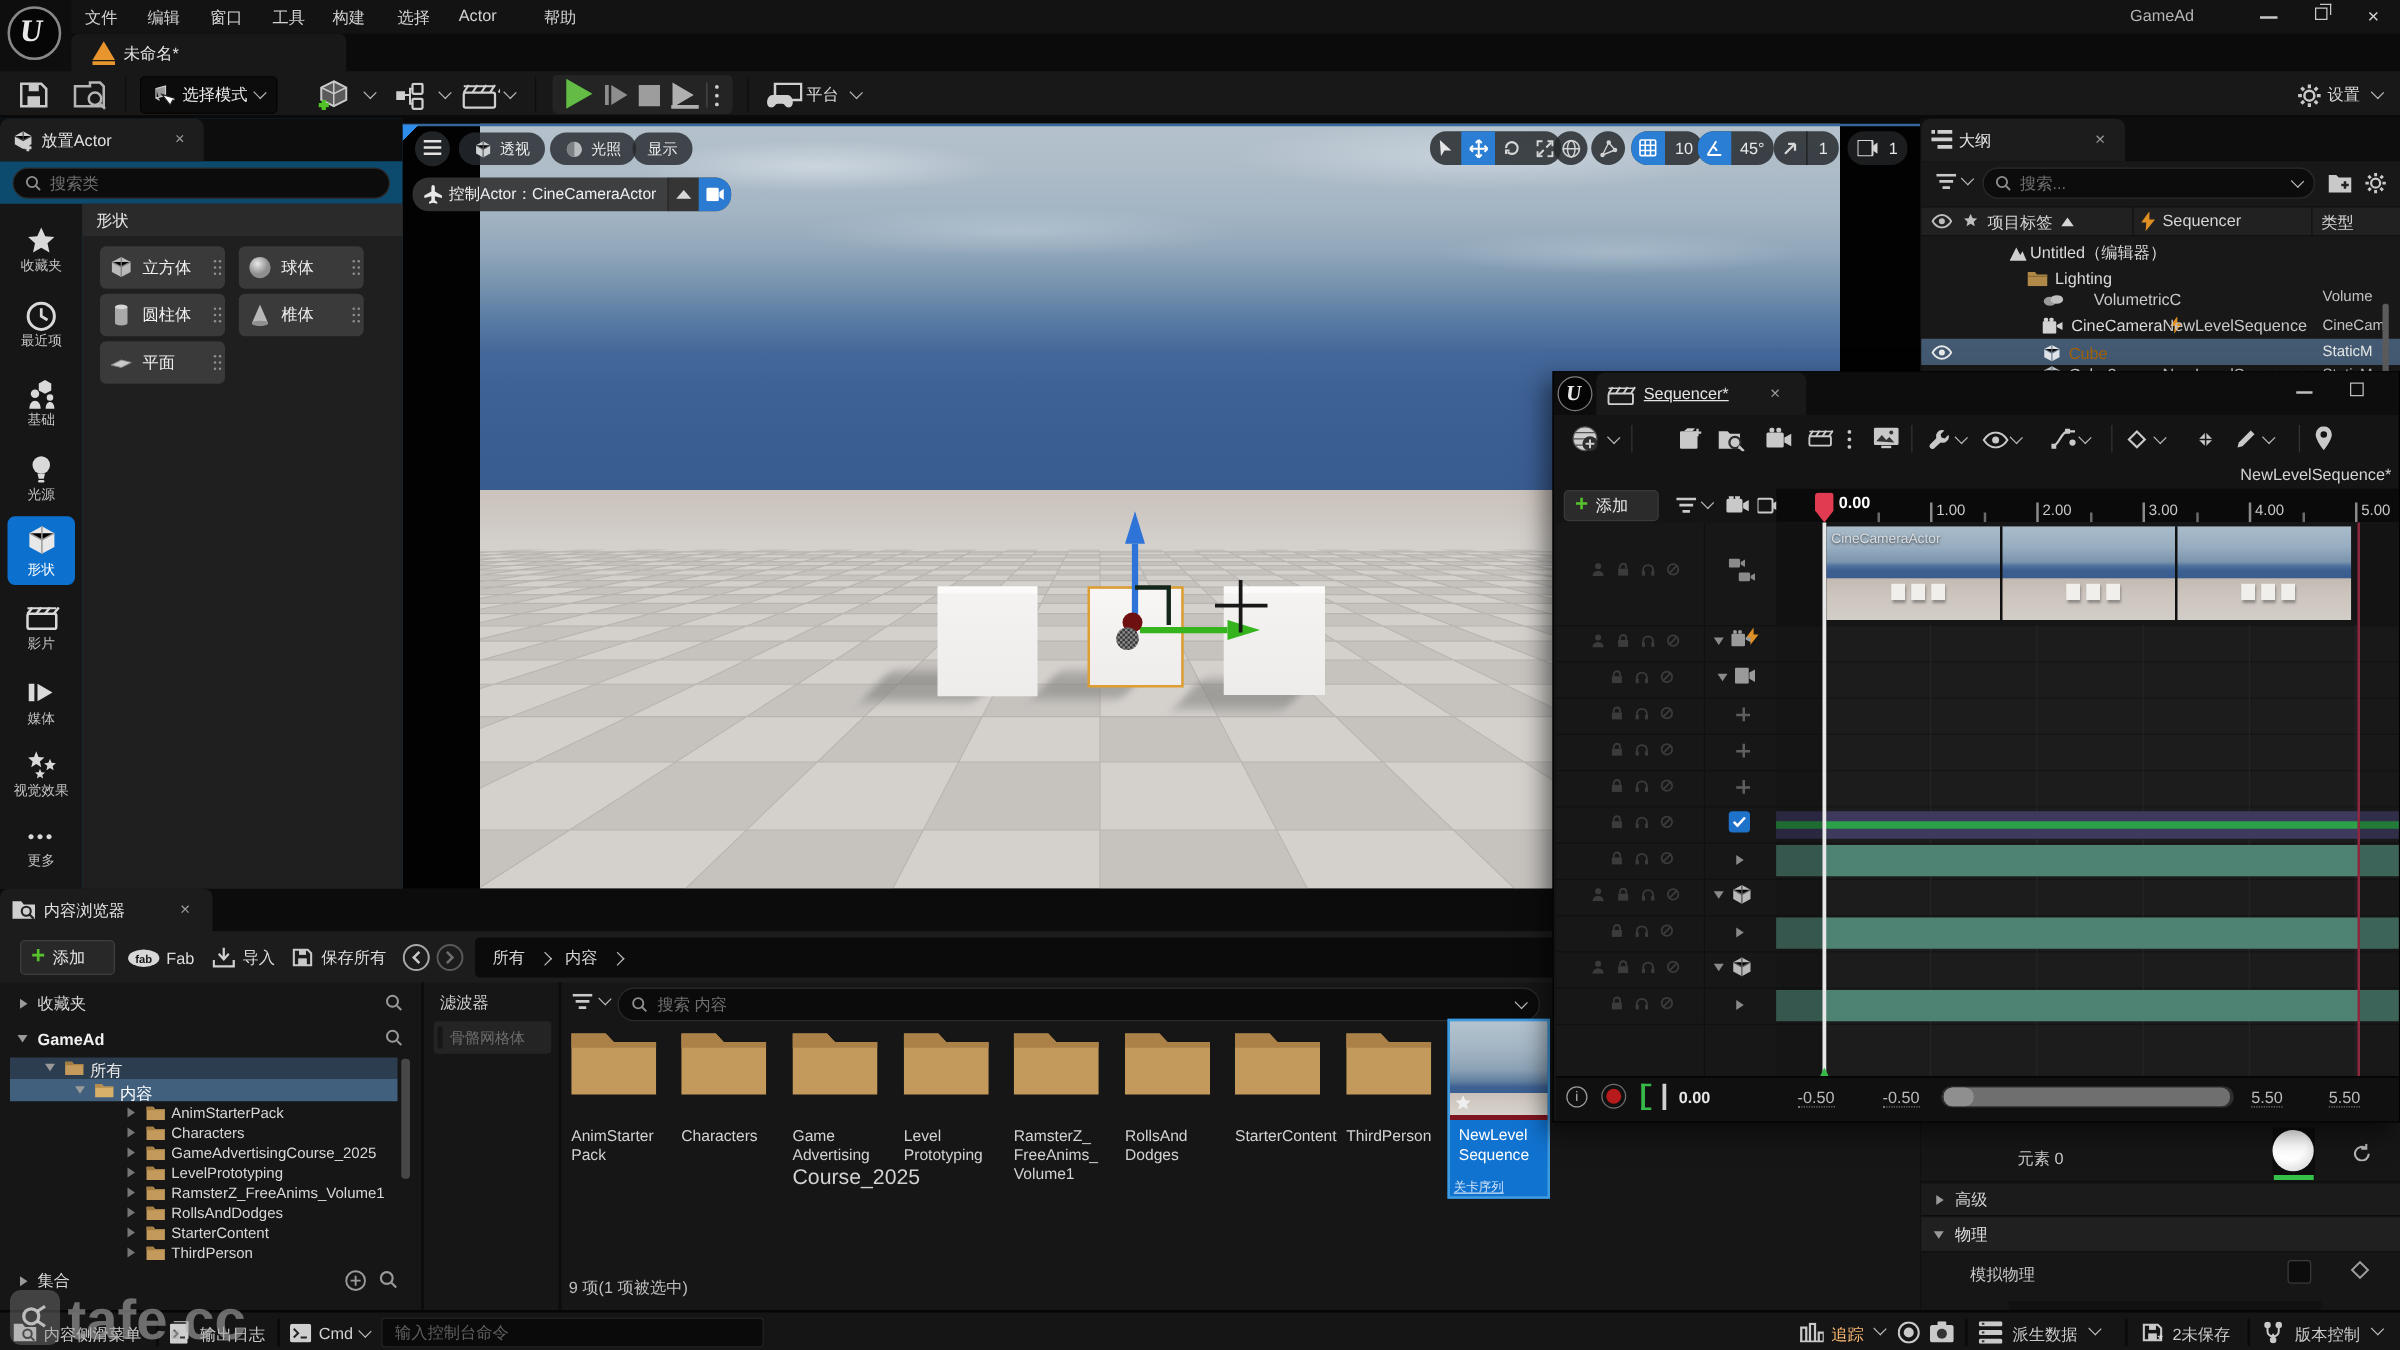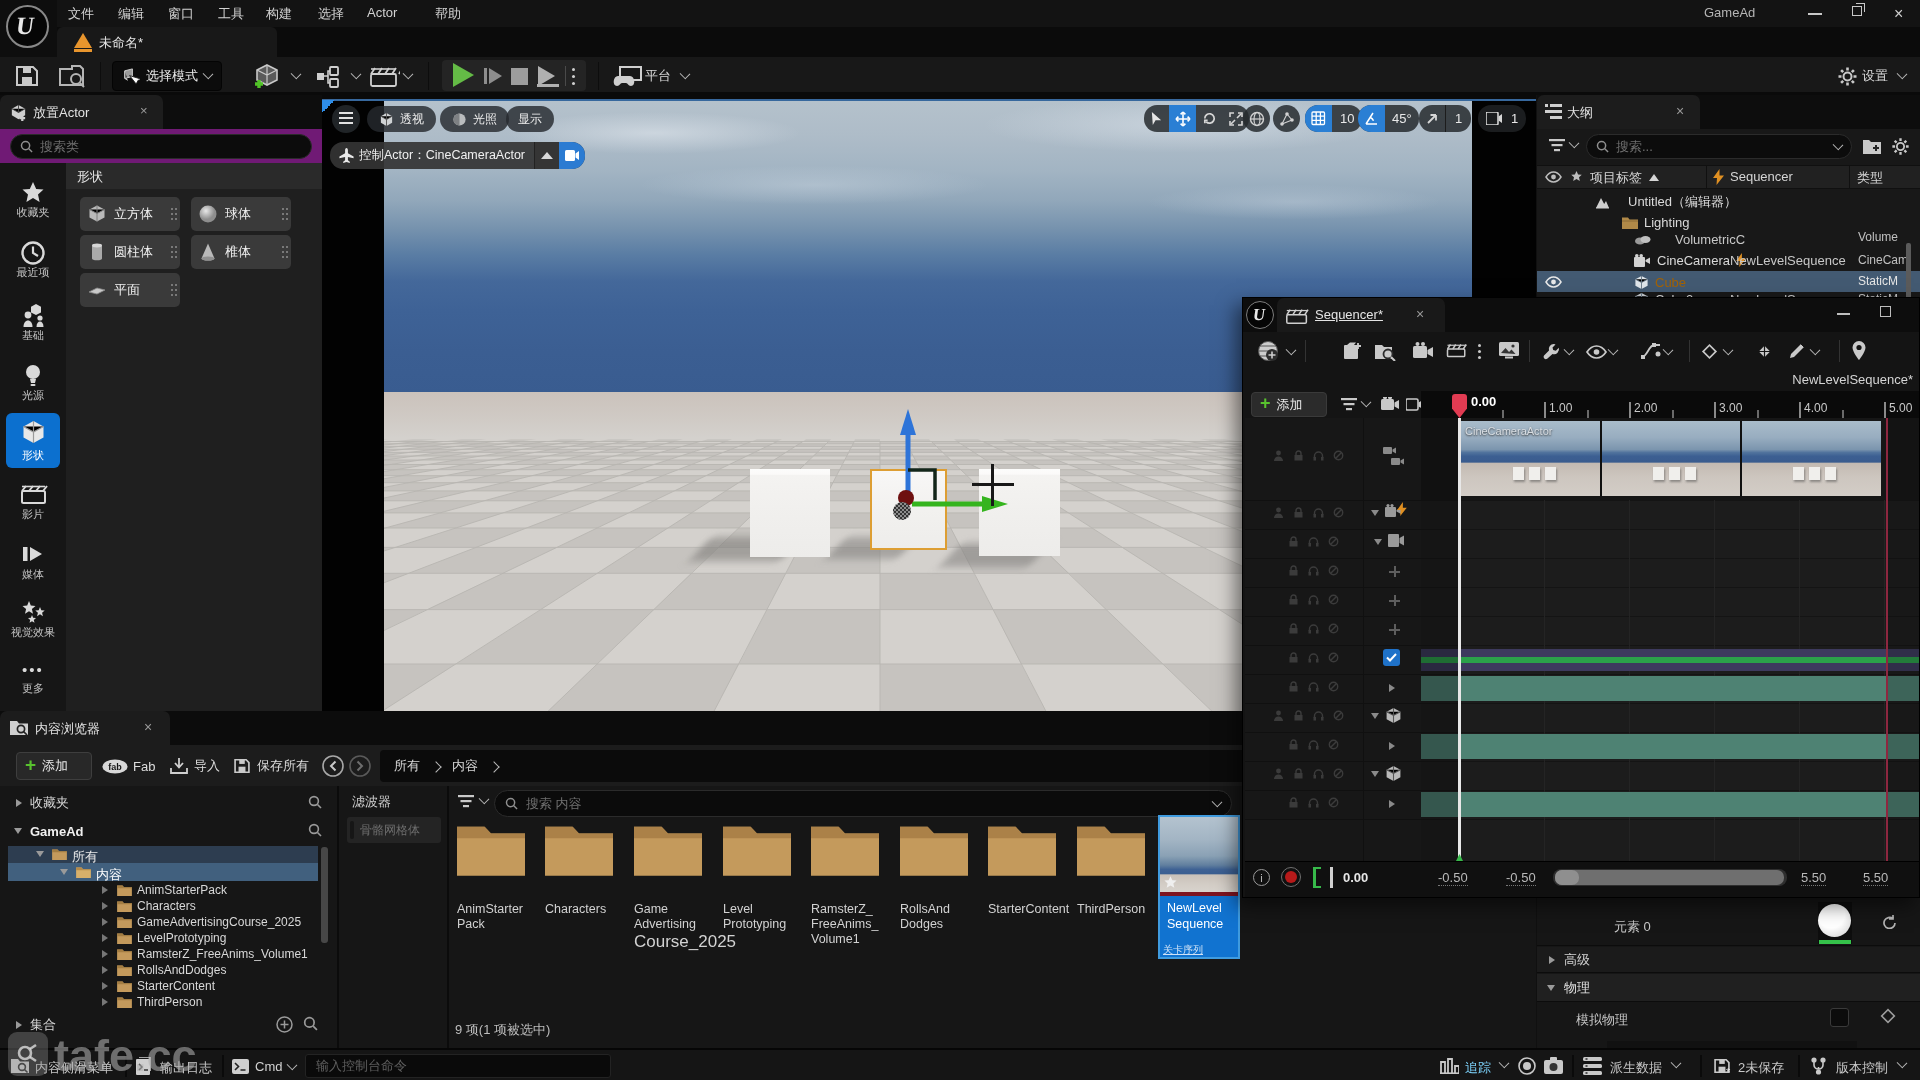--- a/index.html
+++ b/index.html
@@ -552,21 +552,21 @@
   <div class="abs row" style="left:1156px;top:10px;height:27px;border-radius:13px;background:rgba(30,32,34,.9);overflow:hidden;">
     <svg style="margin-left:8px" width="17" height="13" viewBox="0 0 17 13">
           <rect x="0" y="0" width="12" height="13" rx="1.5" fill="none" stroke="#d6d6d6" stroke-width="1.6"></rect>
           <path d="M12.5 4.5 L16 2 v9 l-3.5 -2.5 z" fill="#d6d6d6"></path>
         </svg>
     <span style="padding:0 8px;color:#e8e8e8;font-size:13px;">1</span>
       </div>
 
 </div>
 
-<div class="abs" style="left:0;top:95px;width:322px;height:616px;background:#701a75;">
+<div class="abs" style="left:0;top:95px;width:322px;height:616px;background:#0c4a6e;">
   <div class="abs" style="left:0;top:0;width:322px;height:34px;background:#0d0d0d;"></div>
   <div class="abs" style="left:0;top:0;width:163px;height:34px;background:#1d1d1d;border-radius:7px 7px 0 0;"></div>
   <svg class="abs" style="left:9px;top:8px" width="19" height="19" viewBox="0 0 20 20">
         <path d="M10 2 l7 4 v7 l-7 4 -7 -4 v-7 z" fill="#cfcfcf"></path>
         <path d="M10 2 v8 m-7 -4 l7 4 7 -4" stroke="#444" stroke-width="1"></path>
         <path d="M14 13 v6 m-3 -3 h6" stroke="#cfcfcf" stroke-width="2.4"></path>
       </svg>
   <div class="abs" style="left:33px;top:9px;color:#e2e2e2;">放置Actor</div>
   <div class="abs" style="left:140px;top:8px;color:#9a9a9a;font-size:13px;">×</div>
   <div class="abs row" style="left:10px;top:39px;width:302px;height:25px;background:#0c0c0c;border:1px solid #2b2b2b;border-radius:13px;padding:0 9px;gap:7px;">
@@ -730,21 +730,21 @@
       </svg>
   <div class="abs" style="left:53px;top:74px;color:#d5d5d5;">项目标签</div>
       <div class="abs" style="left:112px;top:79px;width:0;height:0;border-bottom:7px solid #d5d5d5;border-left:5px solid transparent;border-right:5px solid transparent;"></div>
   <div class="abs" style="left:169px;top:70px;width:1px;height:24px;background:#101010;"></div>
   <svg class="abs" style="left:176px;top:74px" width="11" height="16" viewBox="0 0 11 16">
         <path d="M6.5 0 L0 9 h4 L3.5 16 L11 6.5 h-4.5 z" fill="#e09022"></path>
       </svg>
   <div class="abs" style="left:193px;top:74px;color:#d5d5d5;">Sequencer</div>
   <div class="abs" style="left:312px;top:70px;width:1px;height:24px;background:#101010;"></div>
   <div class="abs" style="left:320px;top:74px;color:#d5d5d5;">类型</div>
-  <div class="abs row" style="left:58px;top:97px;height:20px;gap:18px;">
+  <div class="abs row" style="left:70px;top:97px;height:20px;gap:2px;">
         <svg width="15" height="13" viewBox="0 0 15 13">
           <path d="M1 12 L6 2 l3.2 6 L11 5 l3 7 z" fill="#cfcfcf"></path>
           <path d="M1 12 h13" stroke="#cfcfcf"></path>
         </svg>
         <span style="color:#dadada">Untitled（编辑器）</span>
       </div>
       <div class="abs row" style="left:85px;top:117px;height:20px;gap:6px;">
         <svg width="16" height="13" viewBox="0 0 16 13">
           <path d="M0 1.5 h6 l1.5 2 H16 V13 H0 z" fill="#b08948"></path>
           <path d="M0 5 h16" stroke="#8a6a36"></path>
@@ -1539,21 +1539,21 @@
     <span style="color:#d2d2d2;">Cmd</span>
         <span class="chev"></span>
       </div>
   <div class="abs row" style="left:305px;top:4px;width:306px;height:24px;background:#0a0a0a;border:1px solid #232323;border-radius:3px;padding:0 10px;">
     <span style="color:#5f5f5f;">输入控制台命令</span>
       </div>
   <svg class="abs" style="left:1440px;top:8px" width="19" height="16" viewBox="0 0 19 16">
         <path d="M1 15 V4 h4 v11 M8 15 V1 h4 v14 M15 15 V8 h4 v7" fill="none" stroke="#c9c9c9" stroke-width="1.8"></path>
         <path d="M0 15.2 h19" stroke="#c9c9c9" stroke-width="1.6"></path>
       </svg>
-  <div class="abs" style="left:1465px;top:9px;color:#7dd3fc;">追踪</div>
+  <div class="abs" style="left:1465px;top:9px;color:#fdba74;">追踪</div>
   <span class="abs chev" style="left:1500px;top:13px"></span>
   <svg class="abs" style="left:1518px;top:7px" width="18" height="18" viewBox="0 0 18 18">
         <circle cx="9" cy="9" r="8" fill="none" stroke="#c9c9c9" stroke-width="1.6"></circle>
         <circle cx="9" cy="9" r="4" fill="#c9c9c9"></circle>
       </svg>
   <svg class="abs" style="left:1544px;top:7px" width="19" height="17" viewBox="0 0 19 17">
         <rect x="0" y="3" width="19" height="14" rx="2" fill="#c9c9c9"></rect>
         <rect x="6" y="0" width="7" height="4" rx="1" fill="#c9c9c9"></rect>
         <circle cx="9.5" cy="10" r="4" fill="#333"></circle>
       </svg>

